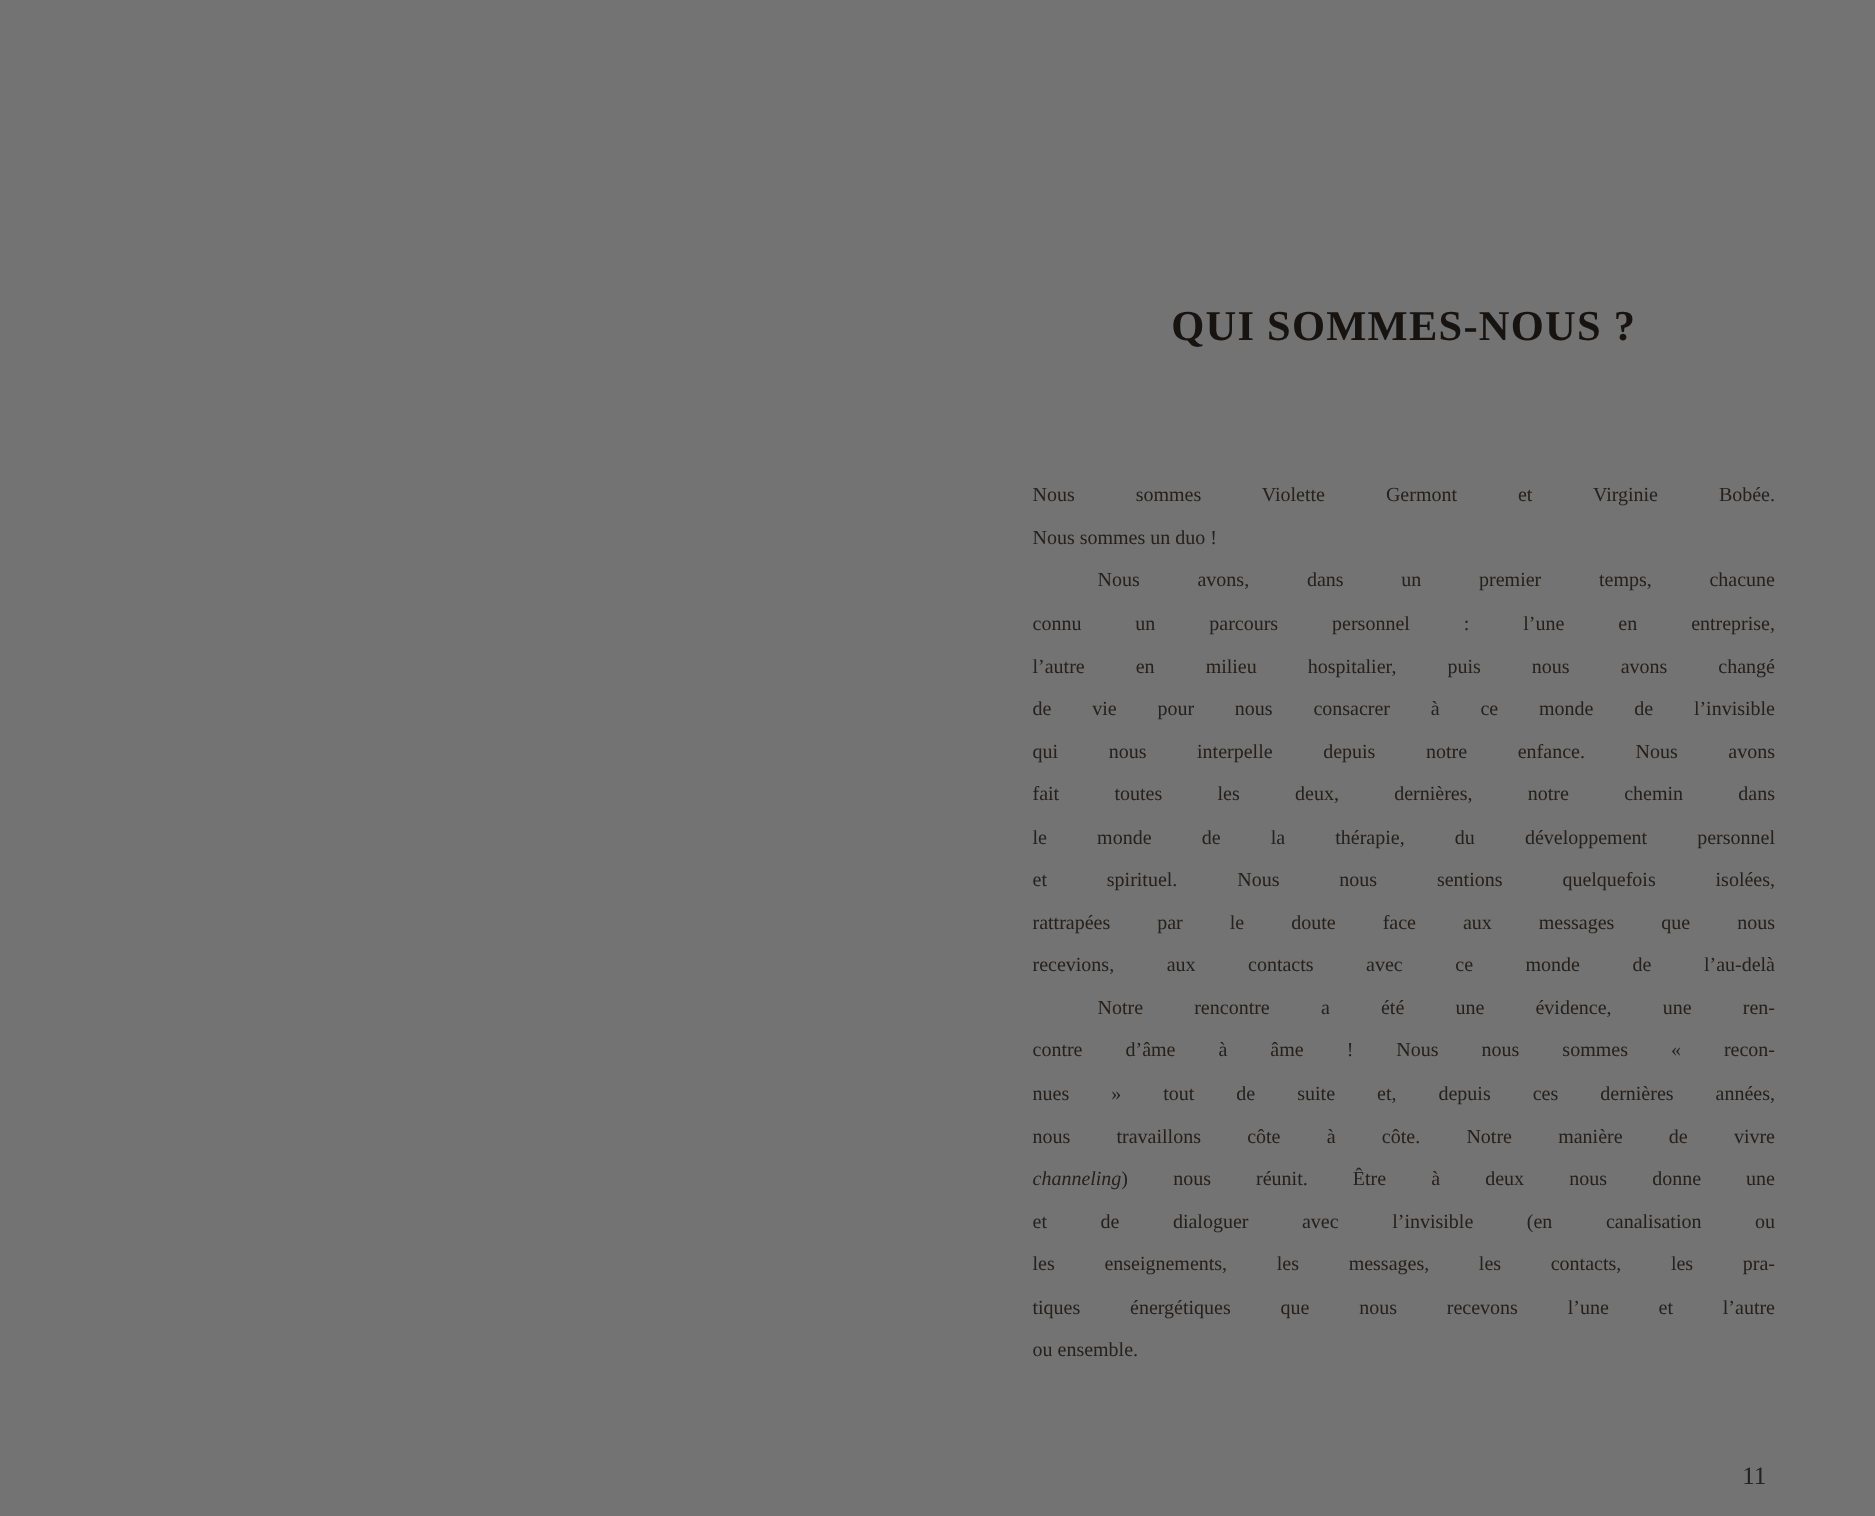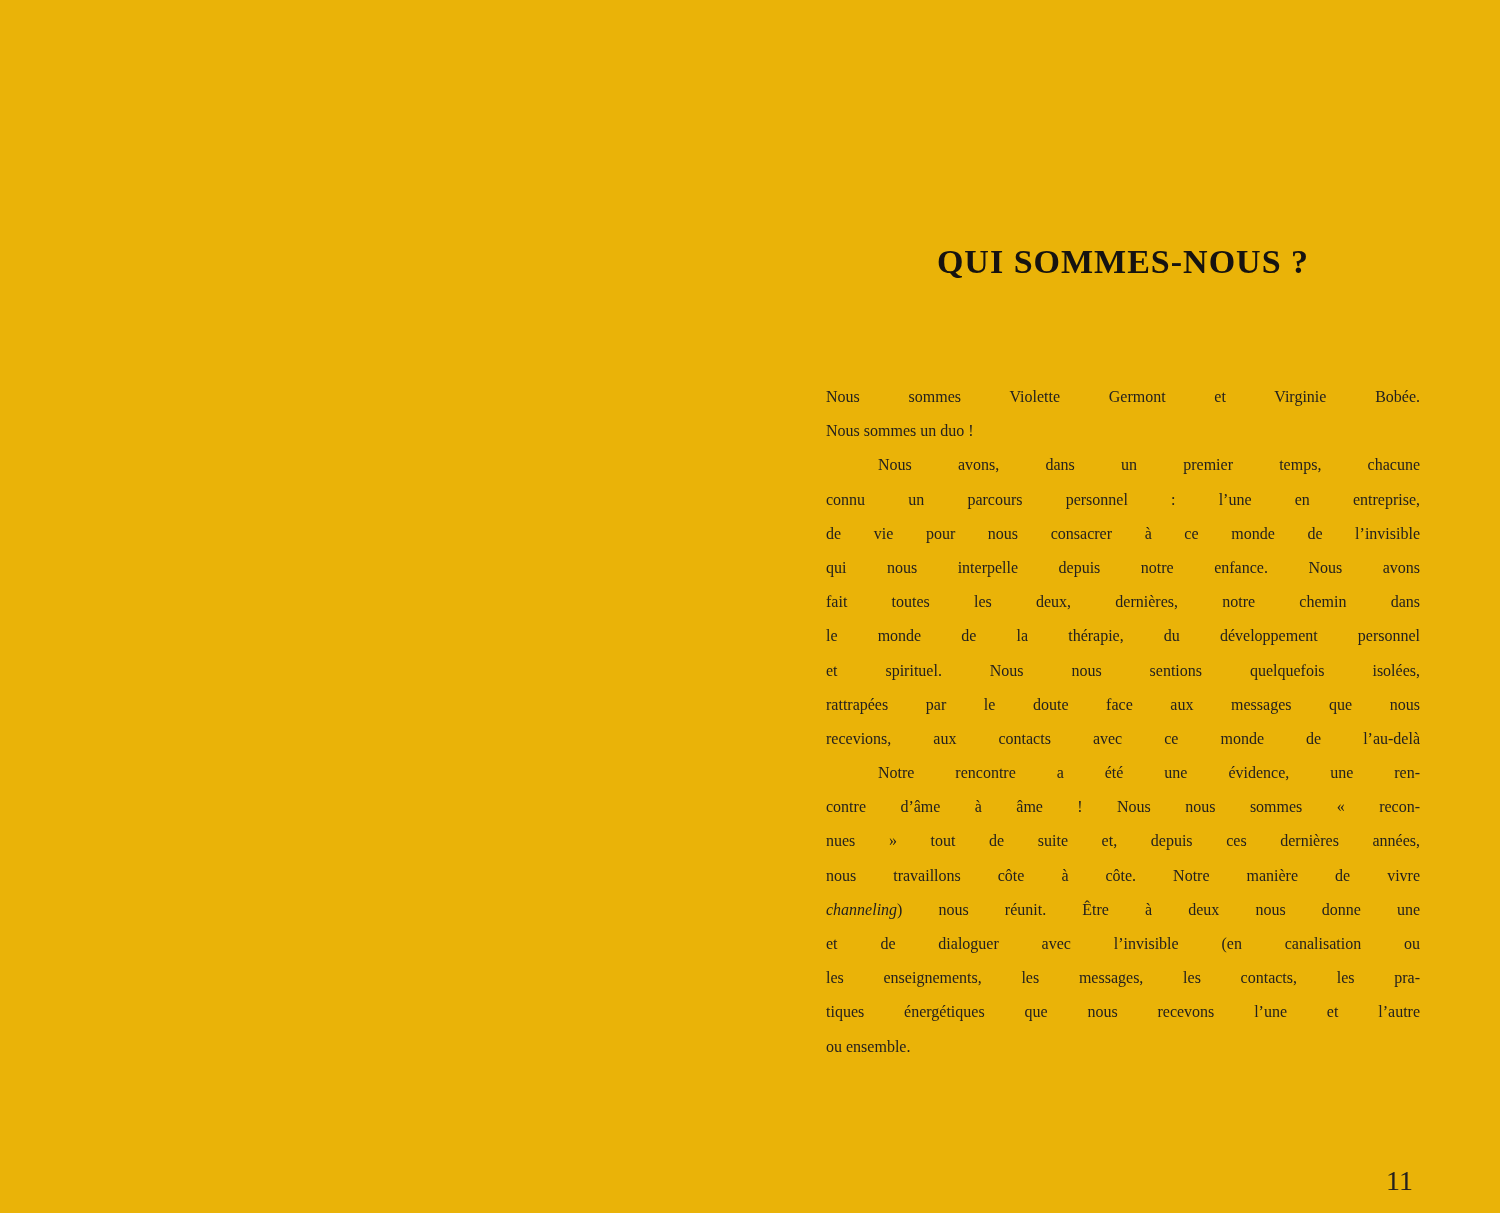--- a/index.html
+++ b/index.html
@@ -5,21 +5,21 @@
   html, body { margin: 0; padding: 0; }
   body {
     width: 1500px; height: 1213px;
     background: #ffffff;
     overflow: hidden;
     font-family: "Liberation Serif", "DejaVu Serif", serif;
   }
   .scan-page {
     position: absolute; left: 0; top: 0;
     width: 1500px; height: 1213px;
-    background: #eab308;
+    background: #737373;
   }
   .text-column {
     position: absolute; left: 826px; top: 0;
     width: 594px; height: 1213px;
     color: #24211e;
   }
   .chapter-title {
     position: absolute; top: 243px; left: 0; width: 100%;
     margin: 0;
     text-align: center;
@@ -39,37 +39,38 @@
     line-height: 34.2px;
     text-align: justify;
     text-align-last: justify;
     white-space: normal;
   }
   .line.end { text-align-last: left; }
   .line.indent { text-indent: 52px; }
   .it { font-style: italic; }
   .page-number {
     position: absolute; top: 1164px; right: 7px;
-    font-size: 28px;
+    font-size: 20px;
     line-height: 34px;
     color: #24211e;
     text-align: right;
   }
 </style>
 </head>
 <body>
 
 <div class="scan-page">
   <div class="text-column">
     <h1 class="chapter-title">QUI SOMMES-NOUS ?</h1>
     <div class="page-body">
         <div class="line"><span>Nous sommes Violette Germont et Virginie Bobée.</span></div>
         <div class="line end"><span>Nous sommes un duo !</span></div>
         <div class="line indent"><span>Nous avons, dans un premier temps, chacune</span></div>
         <div class="line"><span>connu un parcours personnel : l’une en entreprise,</span></div>
+        <div class="line"><span>l’autre en milieu hospitalier, puis nous avons changé</span></div>
         <div class="line"><span>de vie pour nous consacrer à ce monde de l’invisible</span></div>
         <div class="line"><span>qui nous interpelle depuis notre enfance. Nous avons</span></div>
         <div class="line"><span>fait toutes les deux, dernières, notre chemin dans</span></div>
         <div class="line"><span>le monde de la thérapie, du développement personnel</span></div>
         <div class="line"><span>et spirituel. Nous nous sentions quelquefois isolées,</span></div>
         <div class="line"><span>rattrapées par le doute face aux messages que nous</span></div>
         <div class="line"><span>recevions, aux contacts avec ce monde de l’au-delà</span></div>
         <div class="line indent"><span>Notre rencontre a été une évidence, une ren-</span></div>
         <div class="line"><span>contre d’âme à âme ! Nous nous sommes « recon-</span></div>
         <div class="line"><span>nues » tout de suite et, depuis ces dernières années,</span></div>

